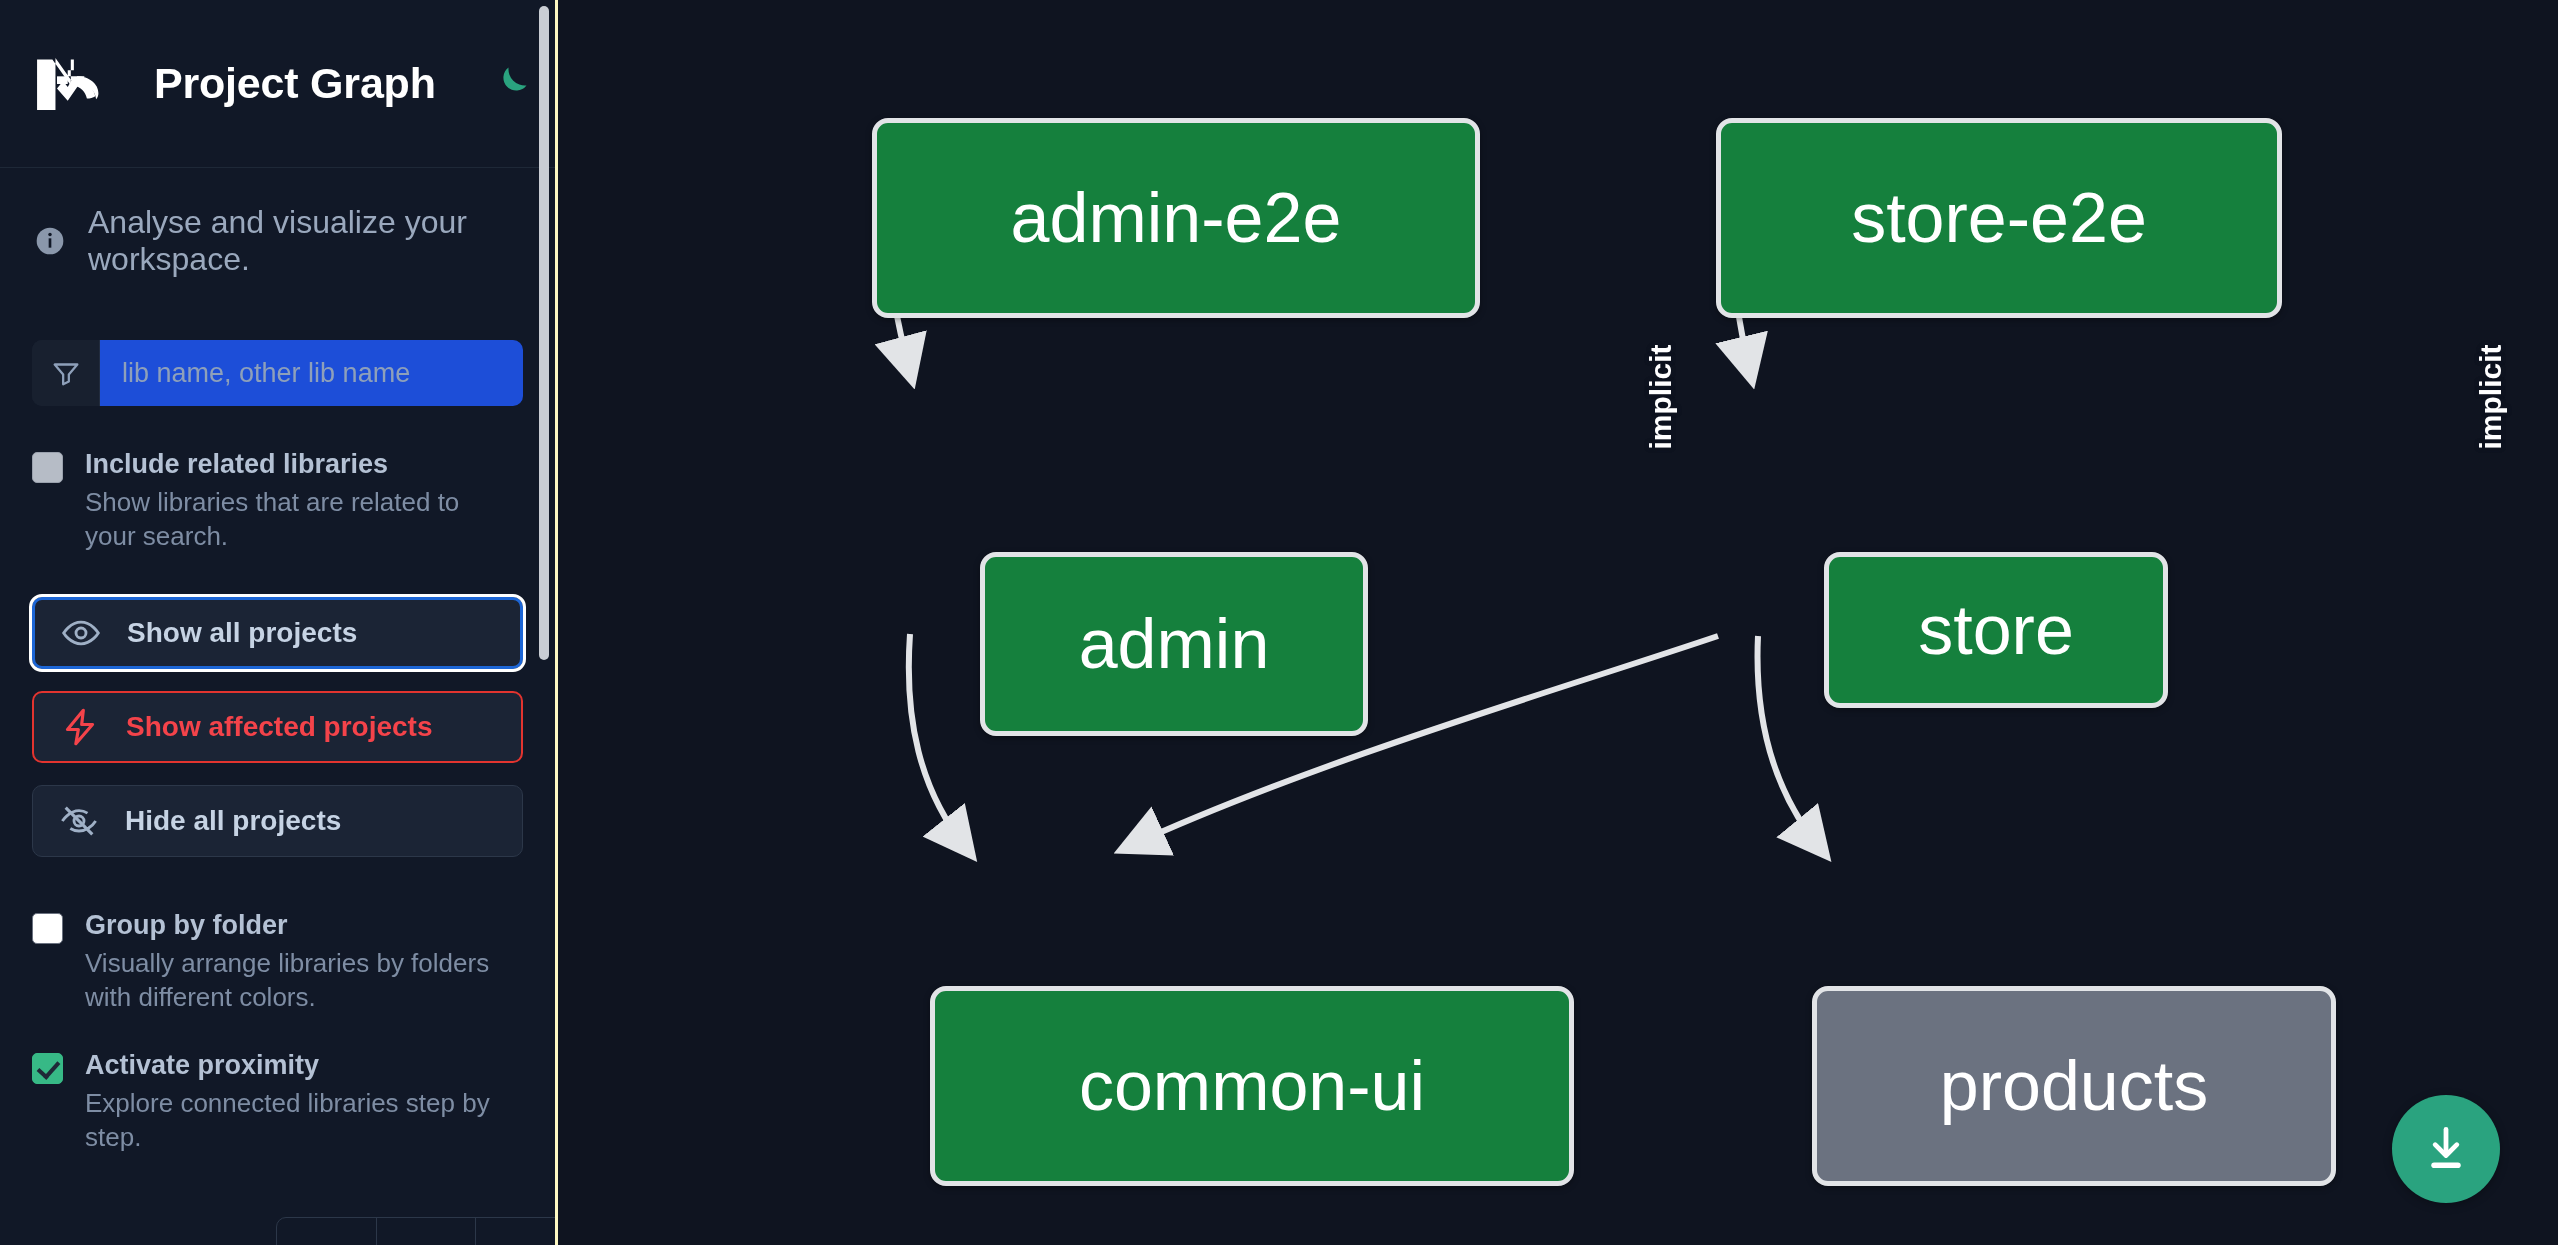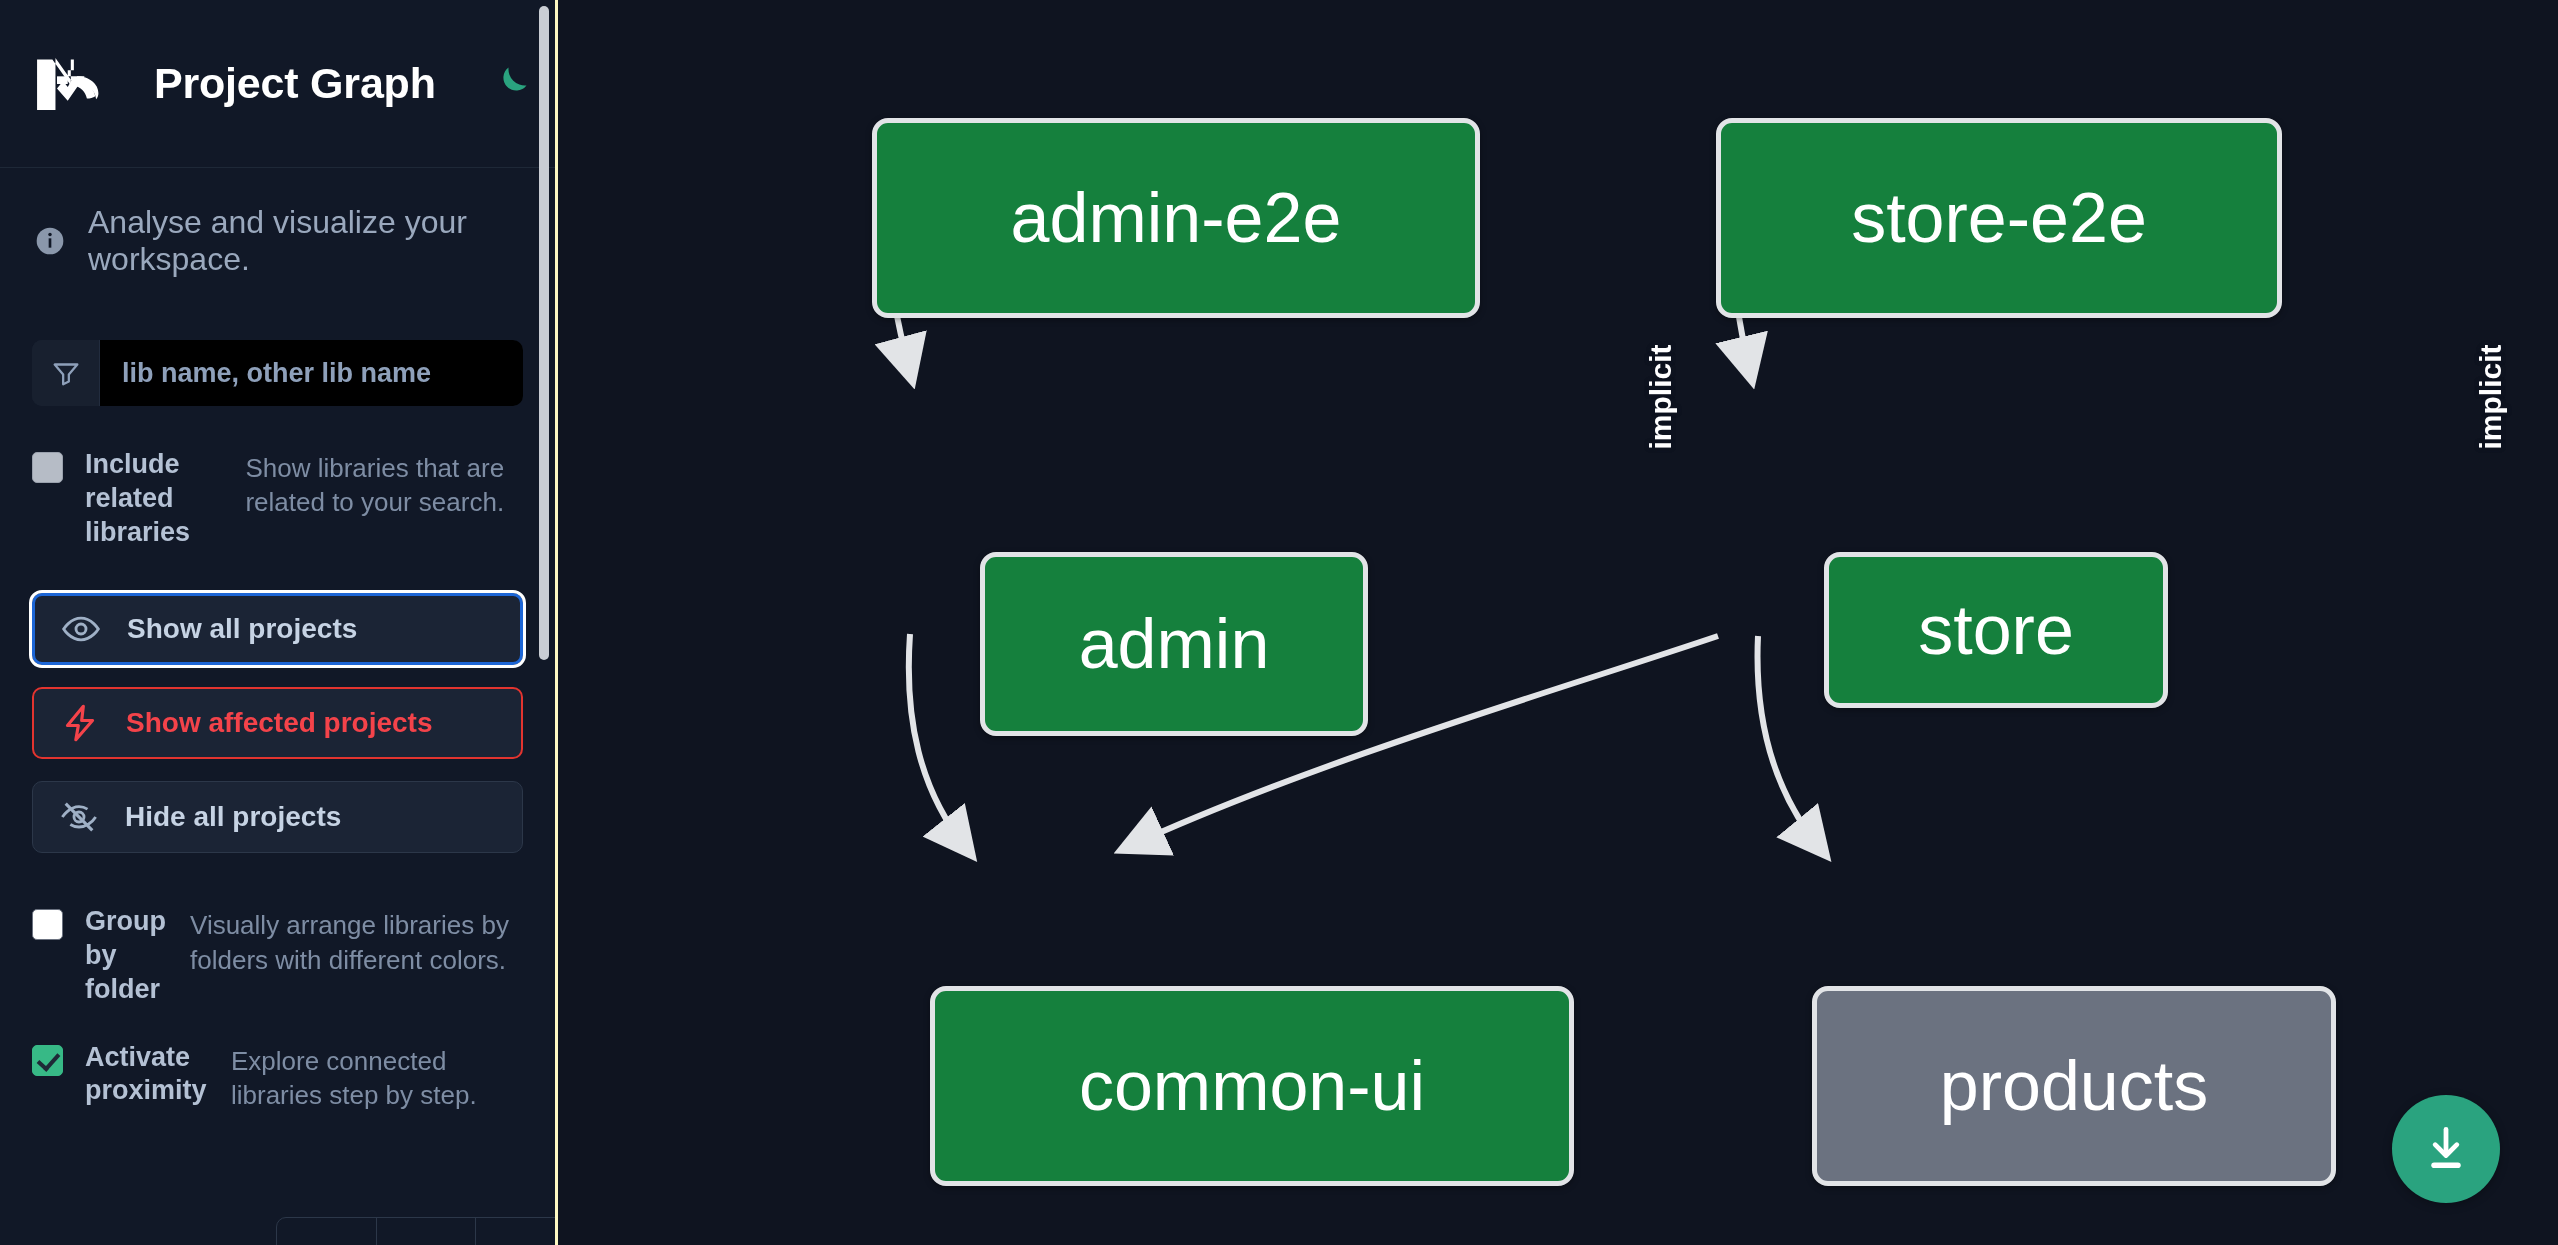--- a/index.html
+++ b/index.html
@@ -46,41 +46,40 @@
     display: flex; align-items: stretch;
     height: 66px;
     border-radius: 10px; overflow: hidden;
     background: #1a2233;
   }
   .filter-icon-box {
     width: 68px; display: flex; align-items: center; justify-content: center;
     background: #18202f; border-right: 1px solid #222c3e;
   }
   .filter-input {
-    flex: 1; background: #000000; border: none; outline: none;
+    flex: 1; background: #1d4ed8; border: none; outline: none;
     color: #cfd8e6; font-size: 27px; padding: 0 22px;
     font-family: "Liberation Sans", sans-serif;
-    font-weight: bold;
   }
   .filter-input::placeholder { color: #8ea0ba; }
 
   .check-block { margin: 42px 32px 0 32px; display: flex; gap: 22px; }
   .cb {
     width: 31px; height: 31px; border-radius: 5px; flex: 0 0 31px;
     margin-top: 4px; cursor: pointer; position: relative;
   }
   .cb-gray { background: #b6bcc6; border: 1px solid #9aa1ad; }
   .cb-white { background: #ffffff; border: 1px solid #6b7280; }
   .cb-green { background: #37b986; border: 1px solid #37b986; }
   .cb-green:after {
     content:""; position:absolute; left:9px; top:3px;
     width:9px; height:17px; border:solid #1f2937;
     border-width: 0 4px 4px 0; transform: rotate(42deg);
   }
-  .check-texts { display: flex; flex-direction: row; }
+  .check-texts { display: flex; flex-direction: column; }
   .check-title { color: #b4c1d4; font-size: 27px; font-weight: 700; line-height: 1.25; }
   .check-desc { color: #7e8da4; font-size: 26px; line-height: 1.32; margin-top: 3px; max-width: 430px;}
 
   .btn-group { margin: 44px 32px 0 32px; display: flex; flex-direction: column; gap: 22px; }
   .btn {
     height: 72px; border-radius: 10px;
     display: flex; align-items: center; gap: 26px;
     padding: 0 26px; cursor: pointer;
     background: #1b2435; font-size: 28px; font-weight: 700;
   }

